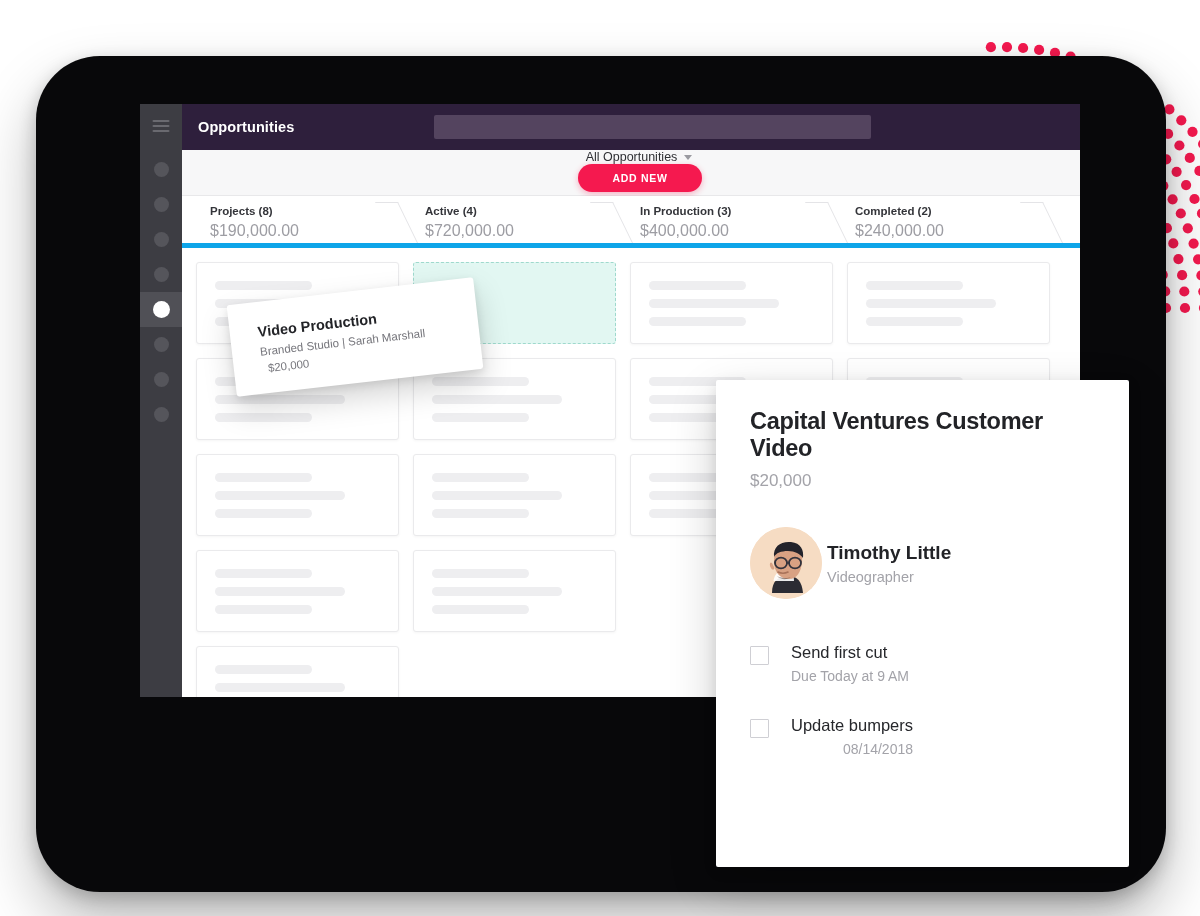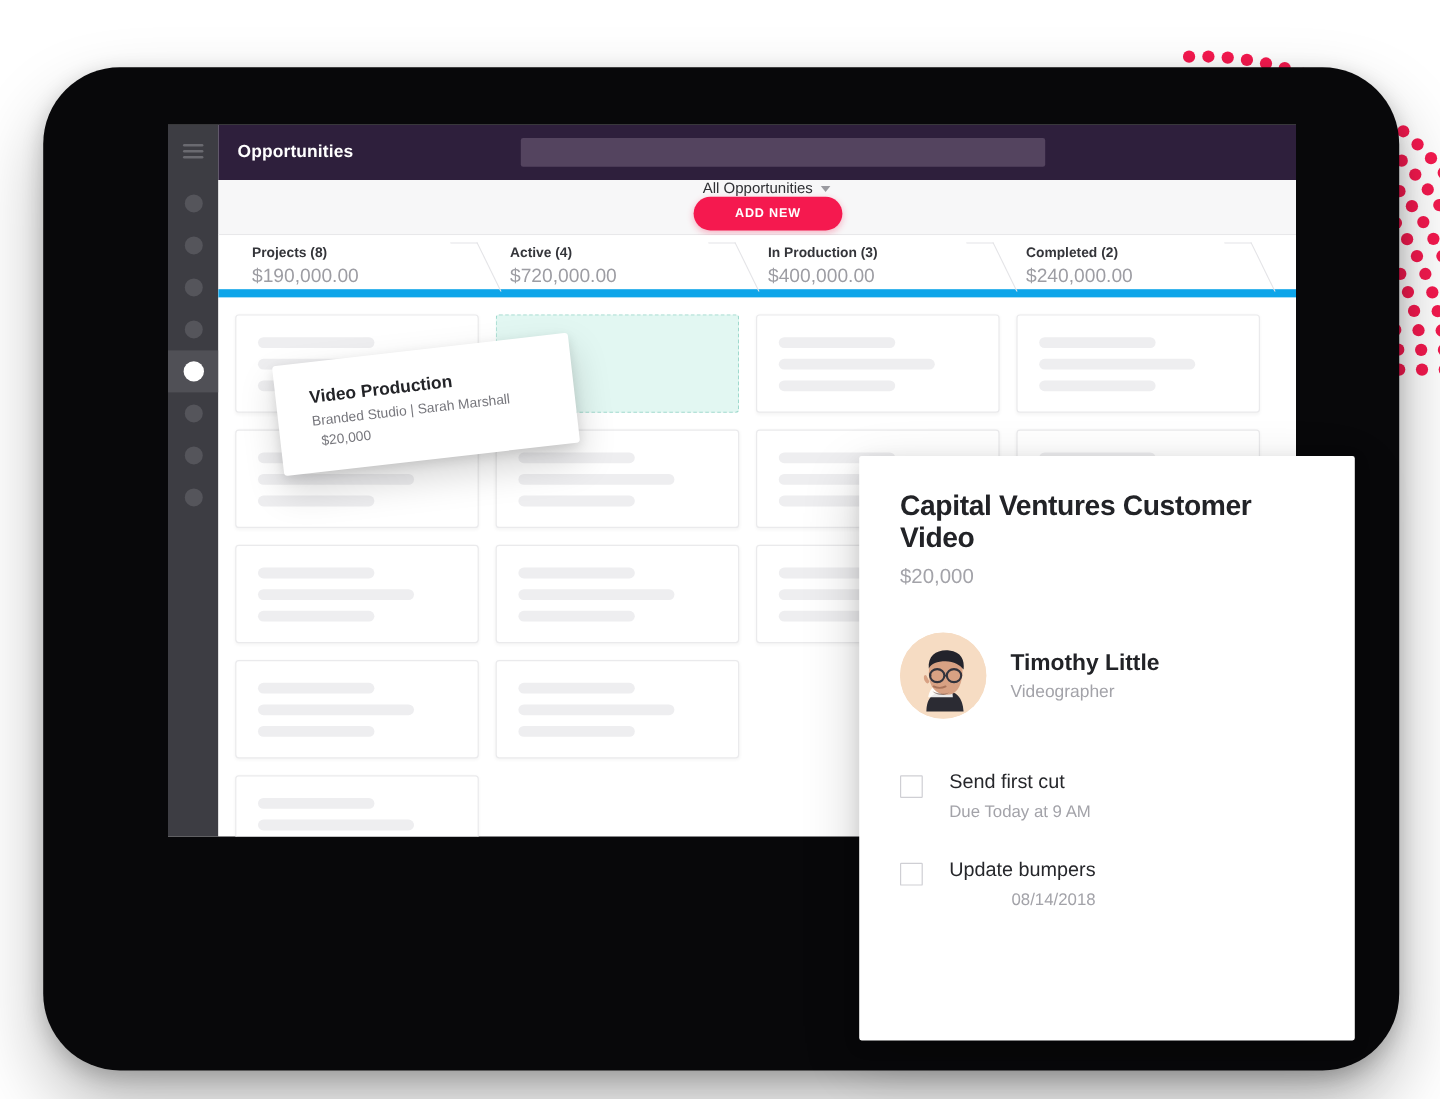--- a/index.html
+++ b/index.html
@@ -101,21 +101,21 @@
     font-size: 10.5px; font-weight: bold; letter-spacing: .7px;
     padding: 8px 34px; cursor: pointer;
     box-shadow: 0 2px 6px rgba(245,25,79,0.32);
     font-family: inherit;
   }
 
   
   #stages {
     position: absolute; left: 42px; top: 92px; right: 0; height: 52px;
     background: #ffffff;
-    border-bottom: 7px solid #0ea5e9;
+    border-bottom: 5px solid #0ea5e9;
     display: flex;
   }
   .stage {
     position: relative;
     width: 215px; flex: 0 0 215px;
     padding: 9px 0 0 28px;
   }
   .stage .s-name { font-size: 11.5px; font-weight: bold; color: #34353a; }
   .stage .s-val  { font-size: 16px; color: #9d9da3; margin-top: 5px; }
   .stage::after {
@@ -180,21 +180,21 @@
     box-shadow: 0 18px 48px rgba(0,0,0,0.20), 0 4px 14px rgba(0,0,0,0.10);
     z-index: 7;
     padding: 28px 34px 0 34px;
   }
   #detail-panel .p-title {
     font-size: 23.5px; font-weight: bold; color: #222327;
     letter-spacing: -0.3px; line-height: 1.15;
   }
   #detail-panel .p-amount { font-size: 17px; color: #a3a3a9; margin-top: 9px; }
 
-  .owner-row { display: flex; align-items: center; gap: 20px; margin-top: 36px; }
+  .owner-row { display: flex; align-items: center; gap: 5px; margin-top: 36px; }
   .avatar {
     width: 72px; height: 72px; border-radius: 50%;
     background: #f6dcc3; overflow: hidden; flex: 0 0 72px;
   }
   .owner-name { font-size: 19px; font-weight: bold; color: #222327; }
   .owner-role { font-size: 14.5px; color: #a3a3a9; margin-top: 5px; }
 
   .task-list { margin-top: 44px; }
   .task-item { display: flex; align-items: flex-start; gap: 22px; margin-bottom: 32px; }
   .task-checkbox {

